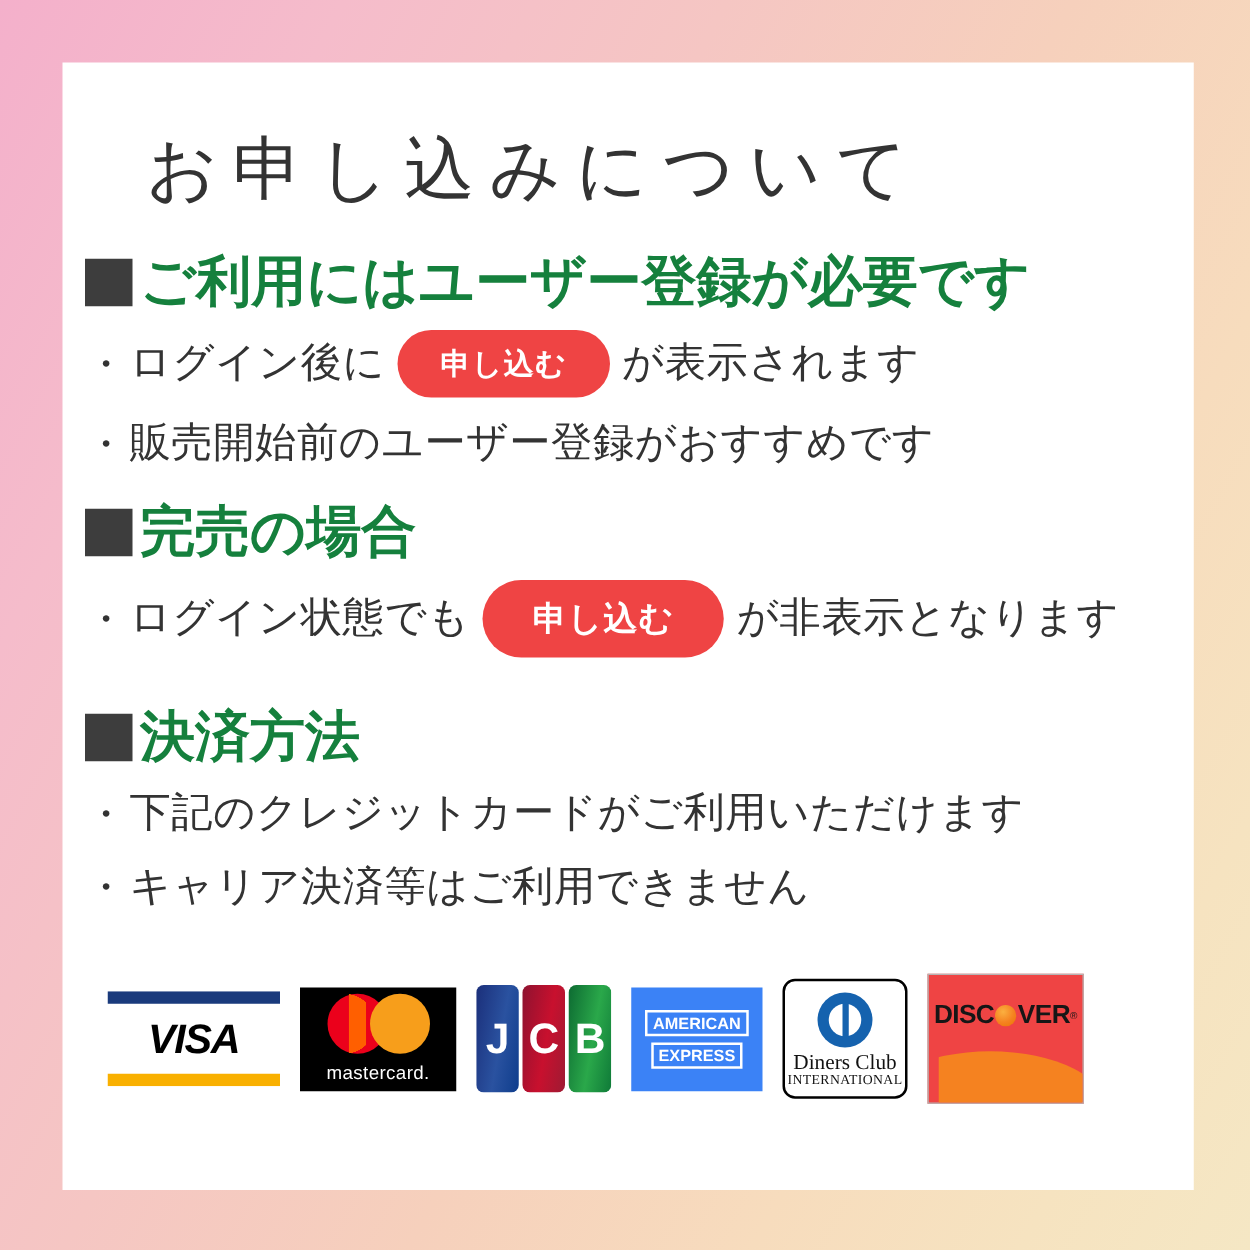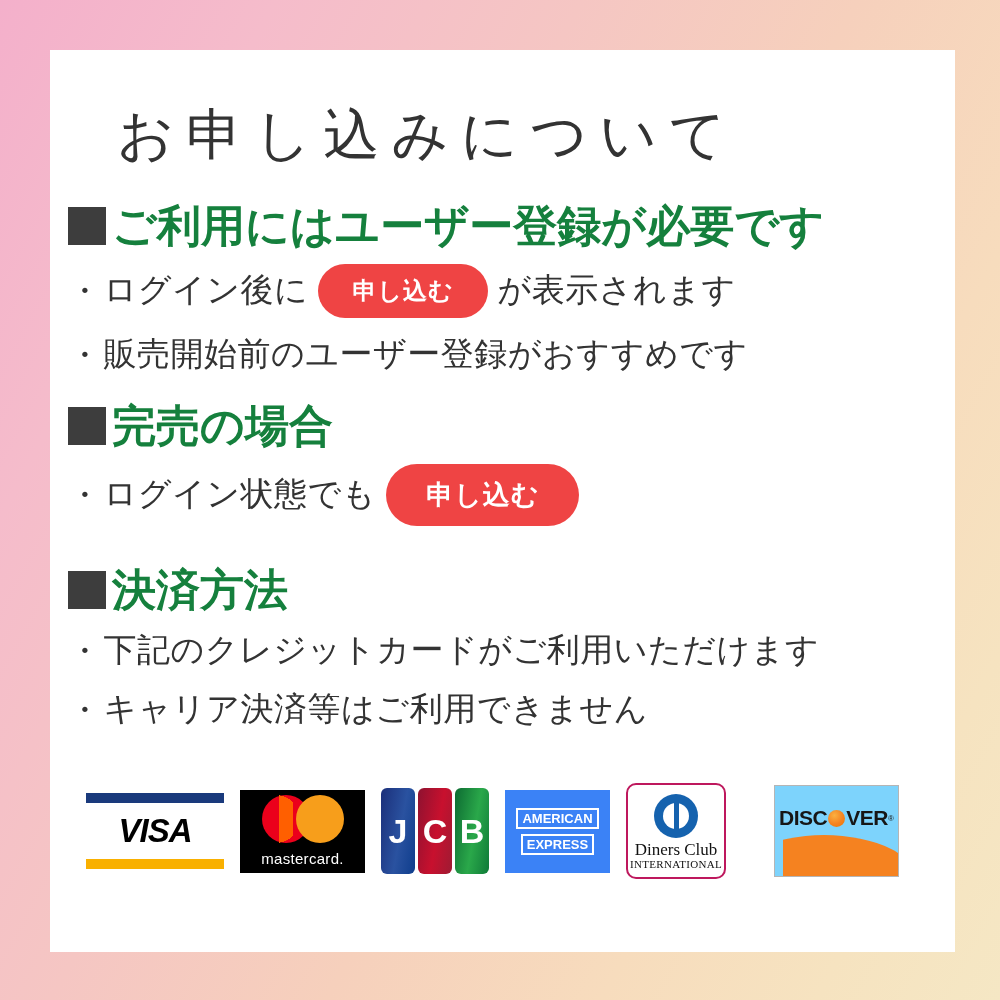--- a/index.html
+++ b/index.html
@@ -199,21 +199,21 @@
     letter-spacing: 0px; line-height: 1;
     padding: 2px 4px;
     white-space: nowrap;
     font-family: "Liberation Sans", sans-serif;
   }
 
   
   .logo-diners {
     width: 100px; height: 96px;
     background: #ffffff;
-    border: 2px solid #be185d;
+    border: 2px solid #000000;
     border-radius: 10px;
     display: flex; flex-direction: column;
     align-items: center; justify-content: center;
     padding-top: 2px;
   }
   .dc-mark {
     position: relative;
     width: 44px; height: 44px; border-radius: 50%;
     background: #1562ae;
     display: flex; align-items: center; justify-content: center;
@@ -231,26 +231,25 @@
     font-family: "Liberation Serif", serif;
     font-size: 17px; color: #111111; margin-top: 3px; line-height: 1.05;
   }
   .dc-sub {
     font-family: "Liberation Serif", serif;
     font-size: 11px; color: #111111; letter-spacing: 0.3px; line-height: 1.05;
   }
 
   
   .logo-disc {
-    width: 125px; height: 92px;
-    background: #7dd3fc;
+    width: 125px; height: 104px;
+    background: #ef4444;
     border: 1px solid #b5b5b5;
     display: flex; align-items: flex-start; justify-content: center;
     padding-top: 20px;
-    margin-left: 32px;
   }
   .disc-wrap { position: relative; z-index: 2; display: flex; align-items: center; }
   .disc-text {
     font-size: 21px; font-weight: 700; color: #161616;
     letter-spacing: -0.5px; font-family: "Liberation Sans", sans-serif;
   }
   .disc-o {
     display: inline-block; width: 17px; height: 17px; border-radius: 50%;
     background: radial-gradient(circle at 38% 32%, #fbb040 0%, #f58220 55%, #ea7600 100%);
     margin: 0 1px;
@@ -297,20 +296,21 @@
     <div class="section sec-2">
       <div class="sec-heading">
         <span class="sq"></span>
         <span>完売の場合</span>
       </div>
 
       <div class="bullet-line">
         <span class="dot">・</span>
         <span>ログイン状態でも</span>
         <span class="pill pill-lg">申し込む</span>
+        <span>が非表示となります</span>
       </div>
     </div>
 
     <div class="section sec-3">
       <div class="sec-heading">
         <span class="sq"></span>
         <span>決済方法</span>
       </div>
 
       <div class="bullet-line">

